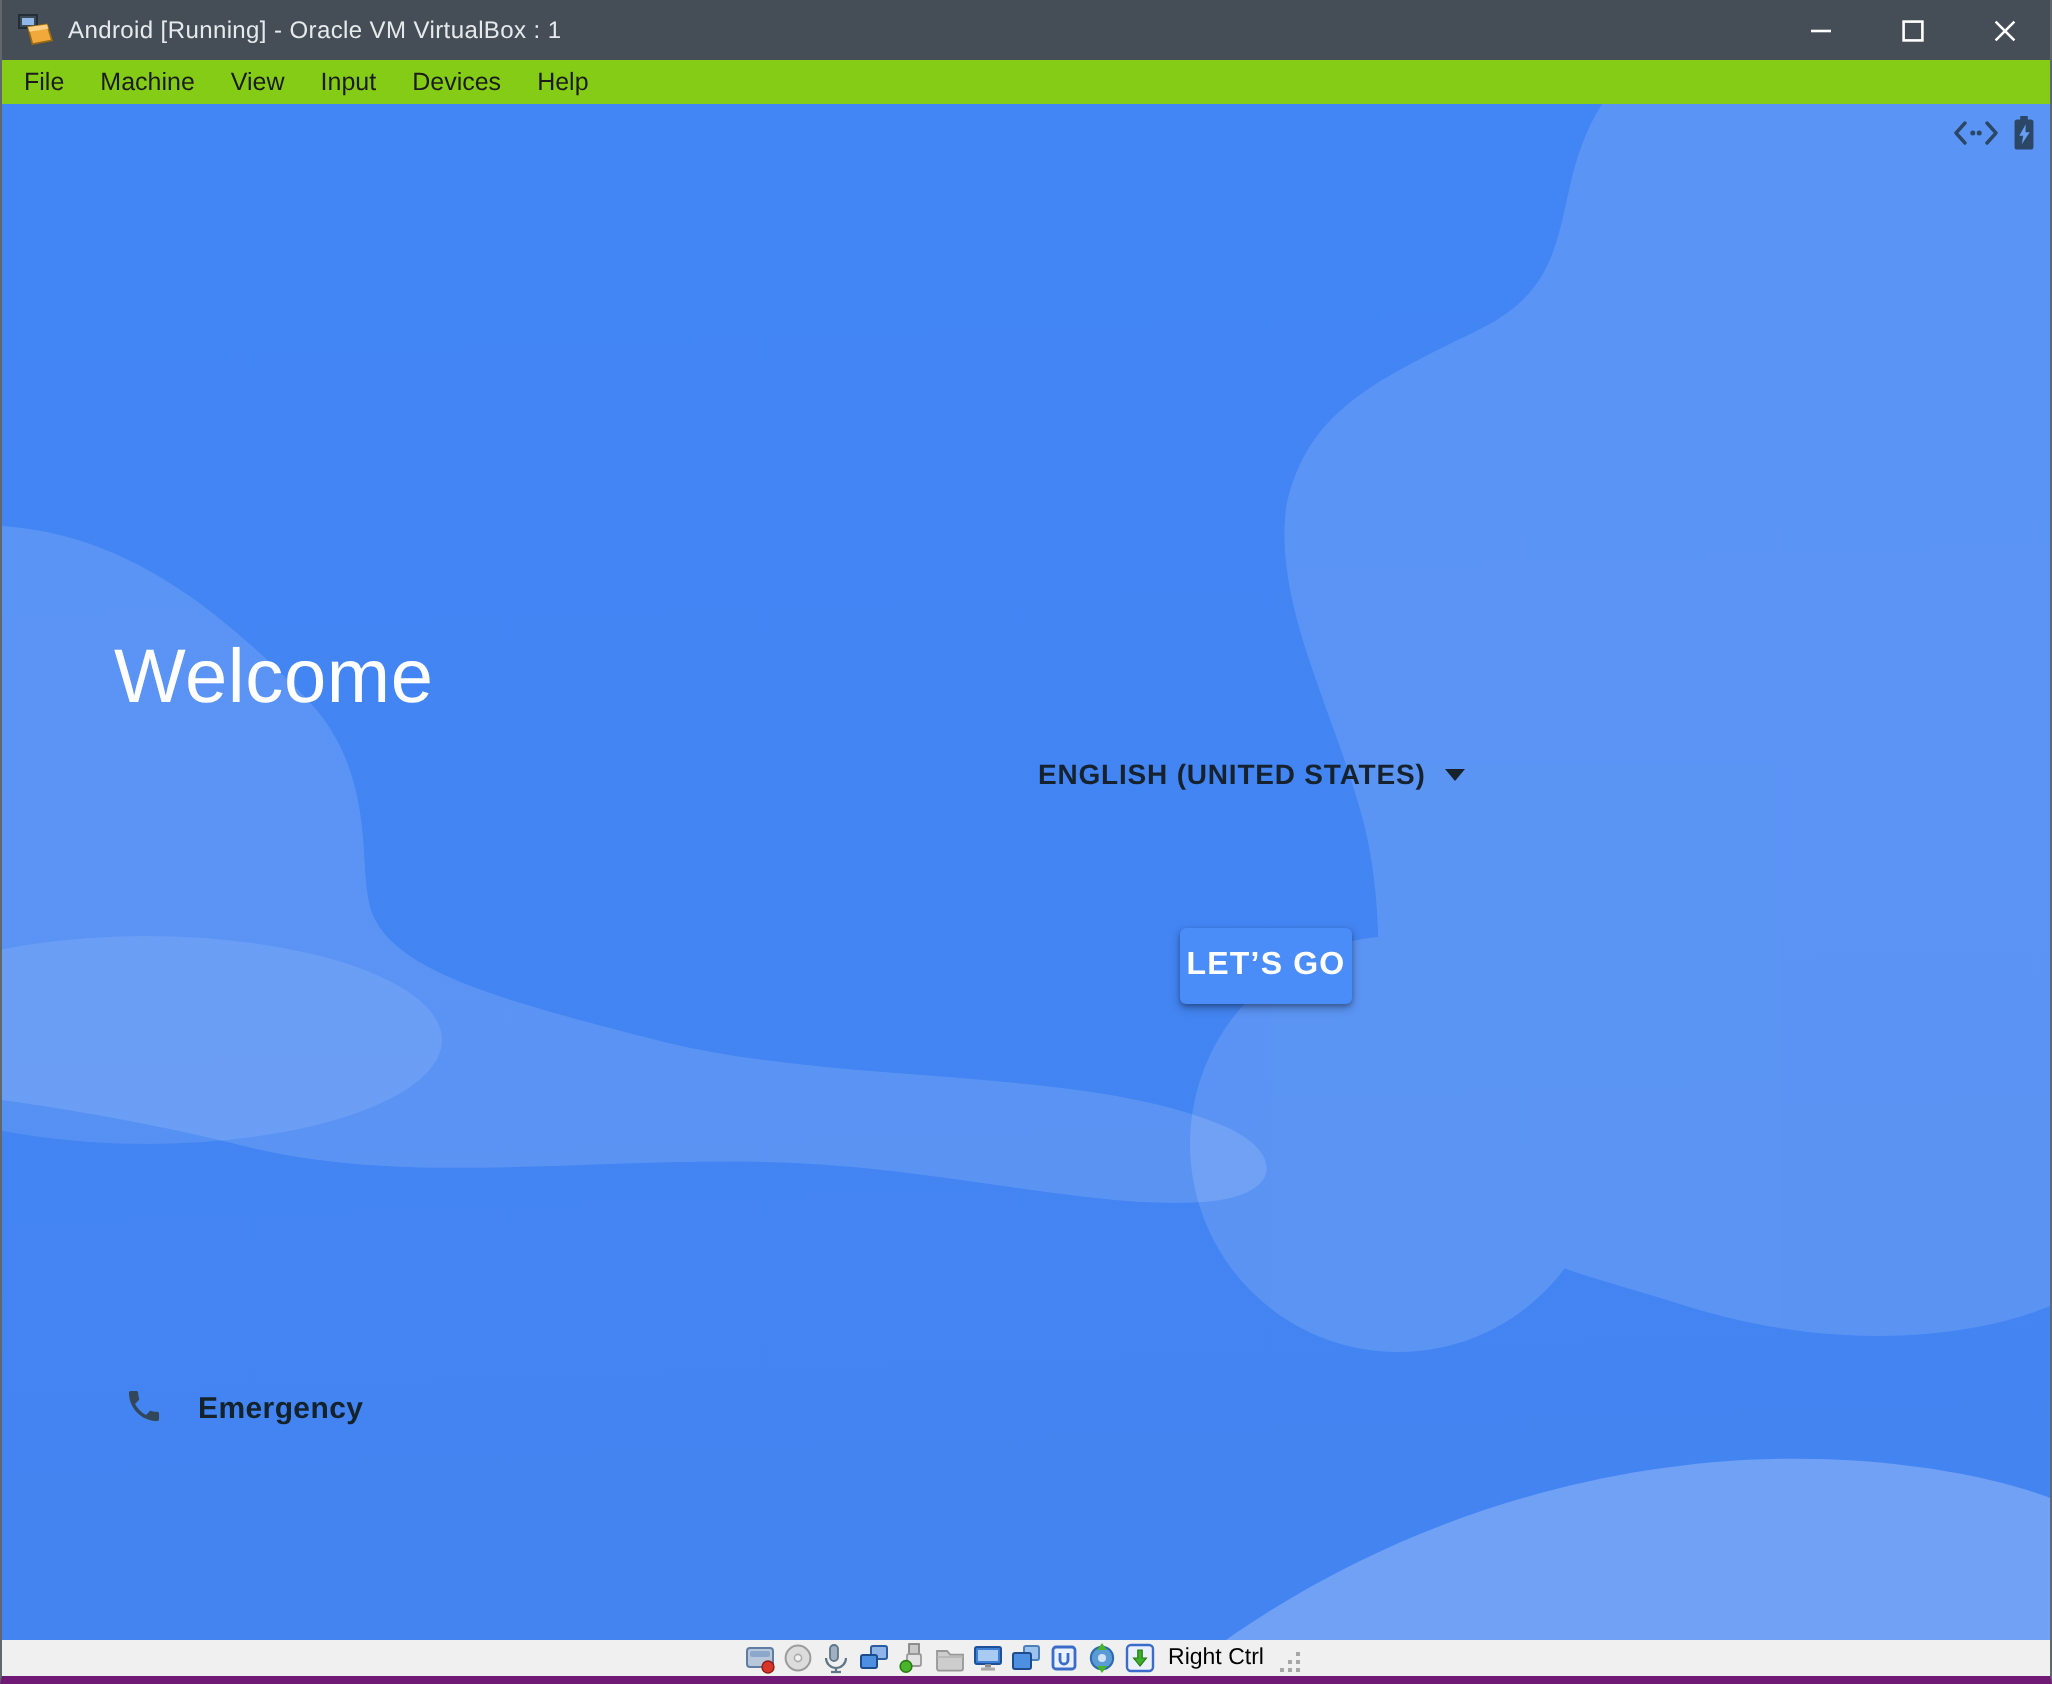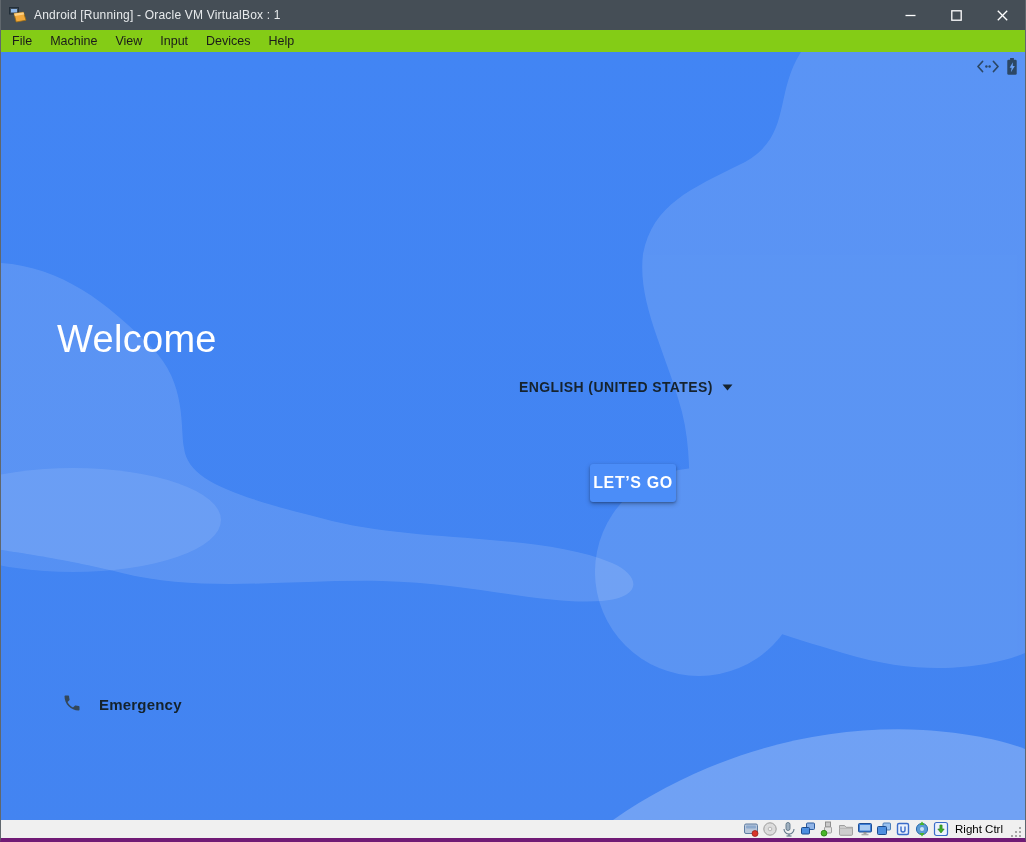--- a/index.html
+++ b/index.html
@@ -75,21 +75,21 @@
     position:absolute; left:58px; display:flex; align-items:flex-end; gap:14px; cursor:pointer;
   }
   .footer-row .row-icon{ width:26px; display:flex; justify-content:center; }
   .footer-row .row-label{ font-size:15px; font-weight:700; color:#14222c; letter-spacing:.2px; }
   .row-emergency{ top:641px; }
   .row-vision{ top:697px; }
 
   
   .statusbar{
     flex:1 1 auto; background:#f0f0f0; display:flex; align-items:center;
-    justify-content:flex-end; gap:3px; padding-right:2px;
+    justify-content:center; gap:3px; padding-right:2px;
   }
   .sb-icon{ width:16px; height:16px; display:flex; align-items:center; justify-content:center; }
   .sb-icon svg{ display:block; }
   .hostkey-label{ font-size:11.5px; color:#000; margin:0 2px 0 3px; white-space:nowrap; }
   .resize-grip{ width:13px; height:13px; margin-left:2px; align-self:flex-end; }
 </style>
 </head>
 <body>
 
 <div class="window">

